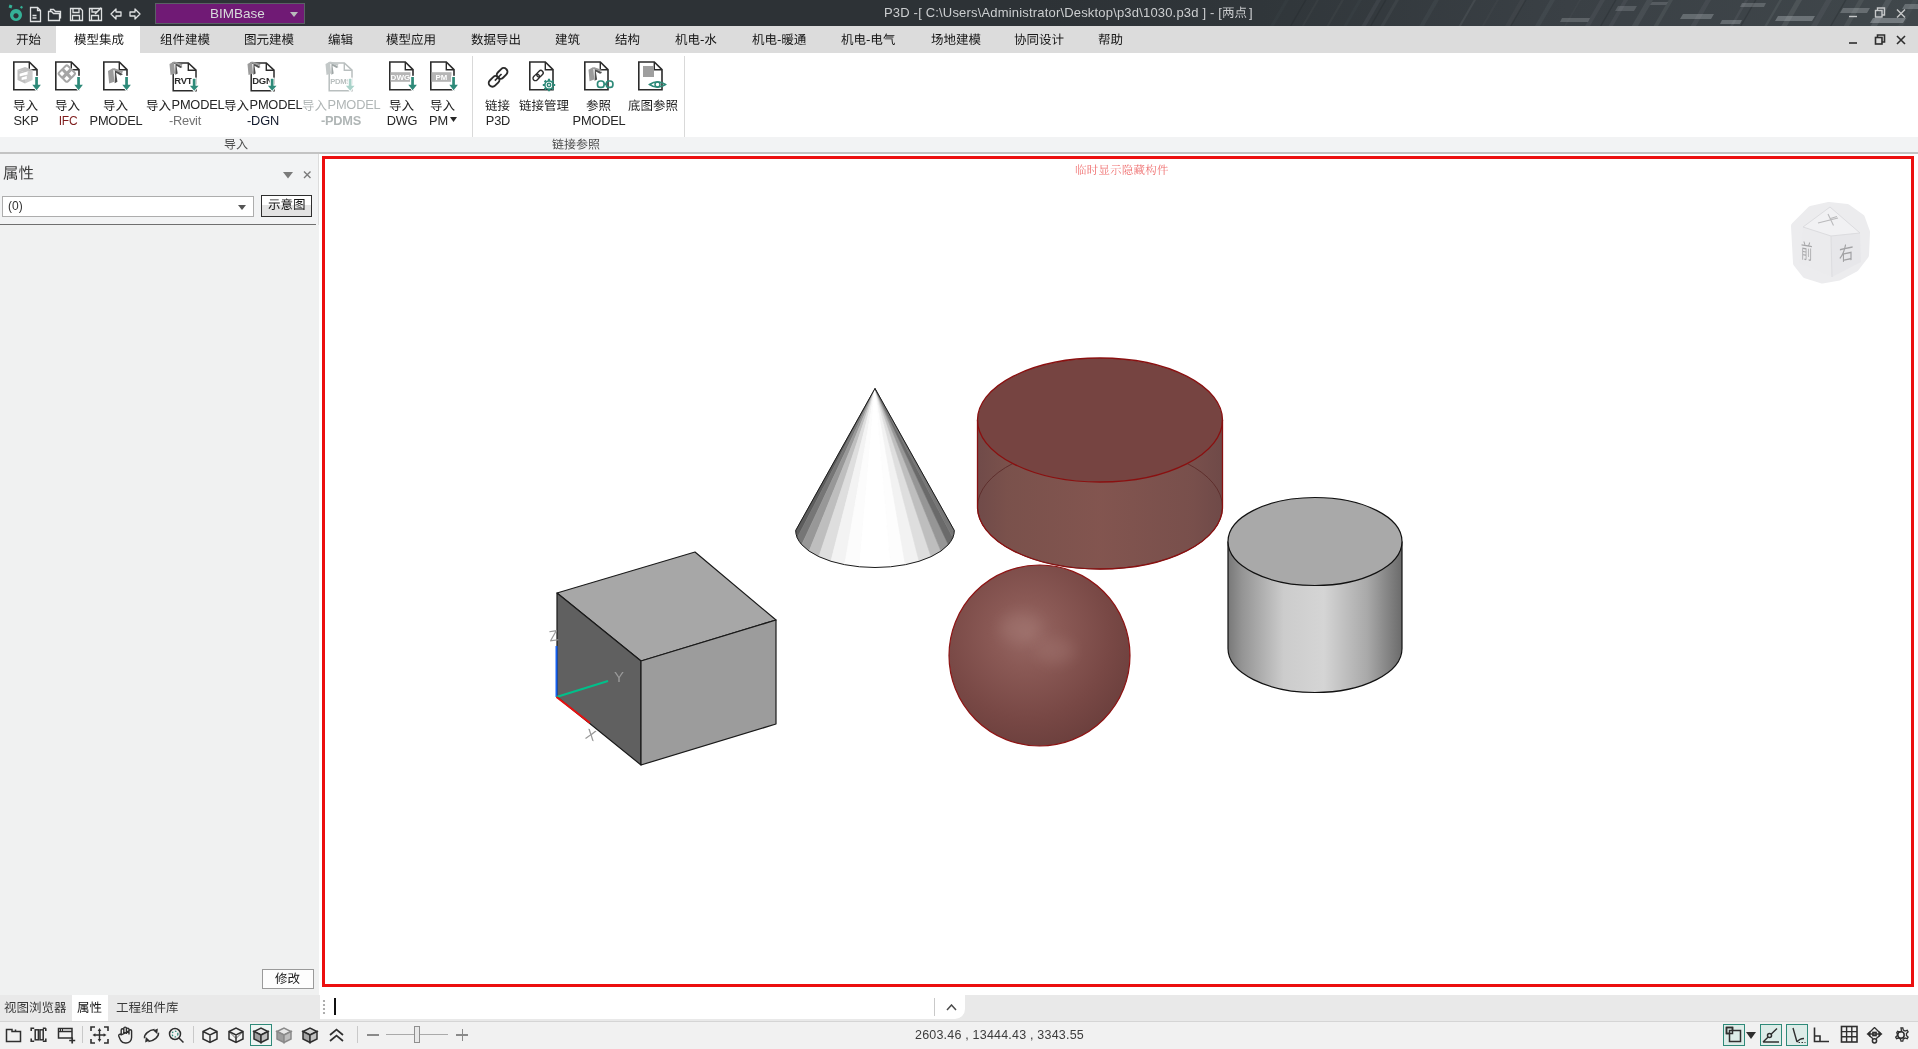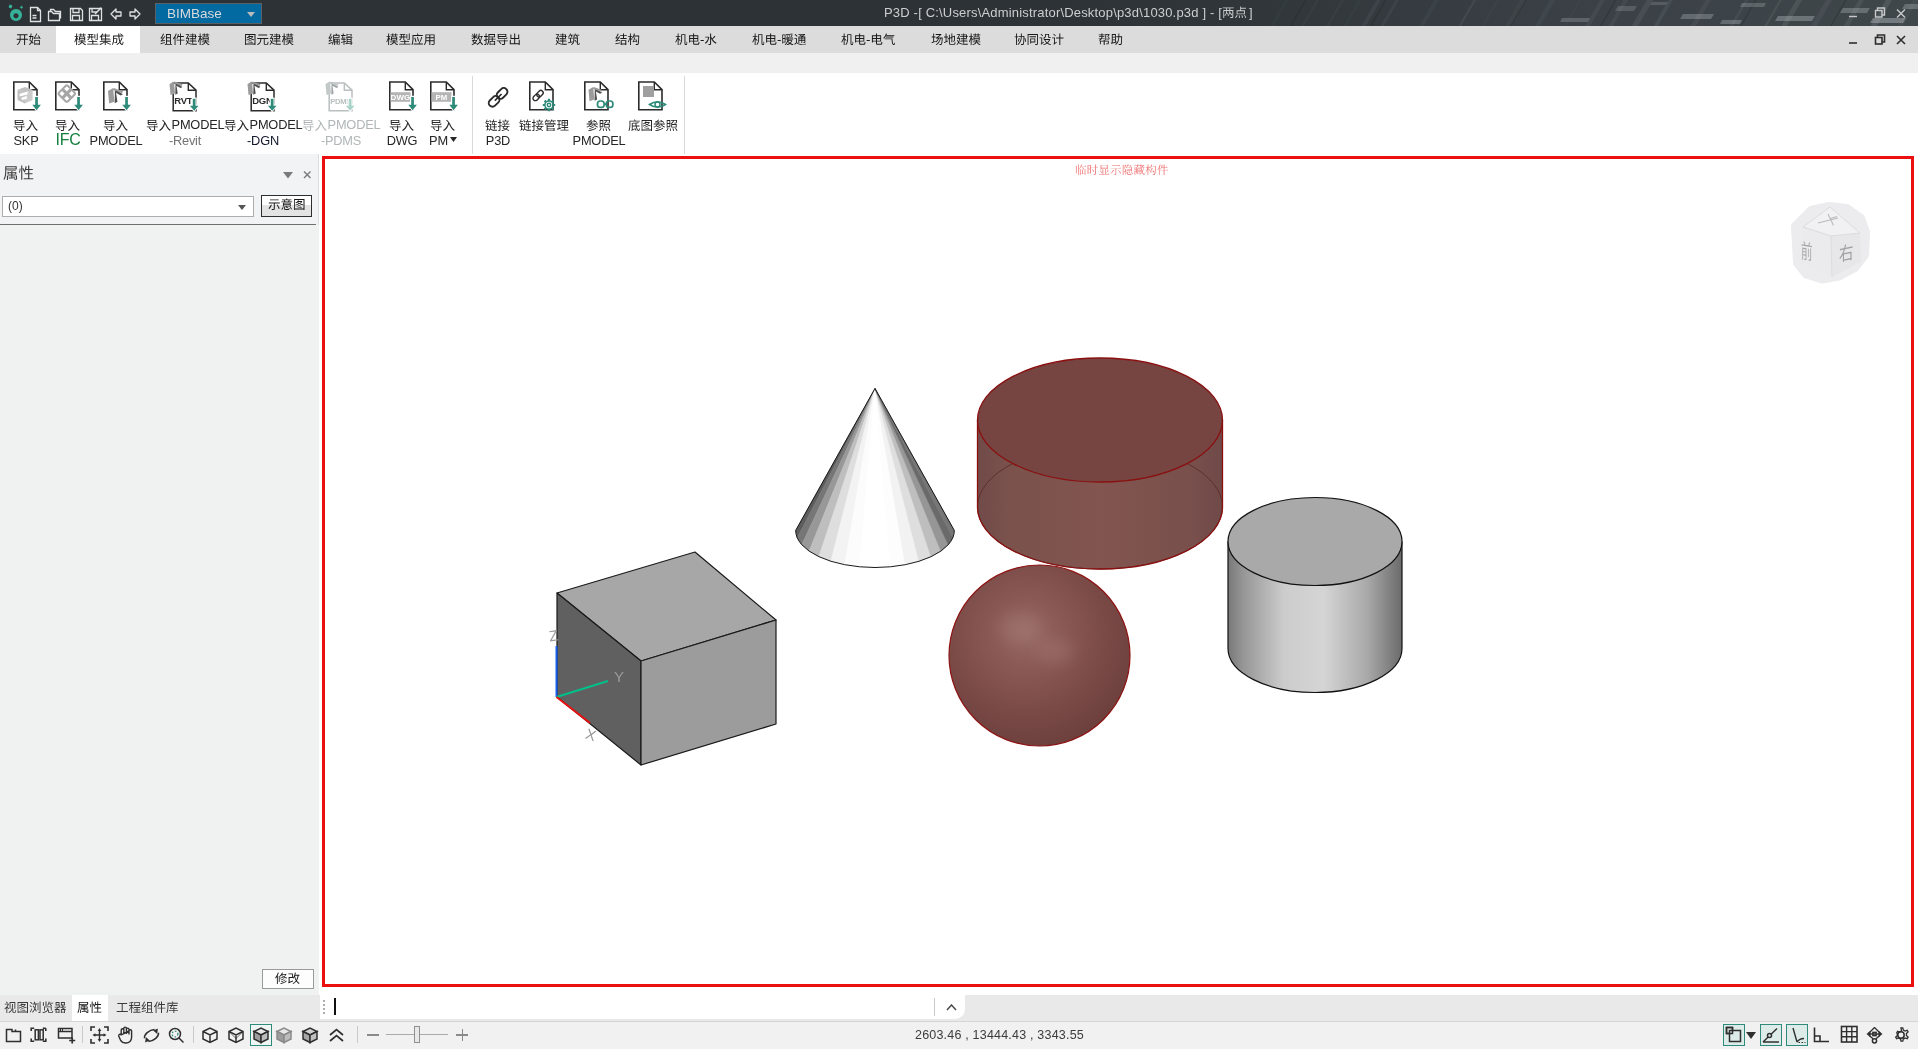--- a/index.html
+++ b/index.html
@@ -81,22 +81,22 @@
       <path d="M2.5 2.5 h12 v12 h-12 z"></path>
       <path d="M4.5 14.5 v-5 h7 v5 M5 2.5 v3.5 h5"></path>
       <path d="M8 8 l6.2 -6.2" stroke-width="1.6"></path>
     </svg>
     <svg class="abs" style="left:107px;top:6px" width="17" height="17" viewBox="0 0 17 17" fill="none" stroke="#dfe1e2" stroke-width="1.3">
       <path d="M9 3 L4 8 l5 5 v-3 h5 v-4 h-5 z" stroke-linejoin="round"></path>
     </svg>
     <svg class="abs" style="left:127px;top:6px" width="17" height="17" viewBox="0 0 17 17" fill="none" stroke="#dfe1e2" stroke-width="1.3">
       <path d="M8 3 L13 8 l-5 5 v-3 h-5 v-4 h5 z" stroke-linejoin="round"></path>
     </svg>
-    <div class="abs" style="left:155px;top:3px;width:105px;height:19px;background:#0369a1;
- border:1px solid #5a6165;color:#d8dadb;font-size:13.5px;line-height:19px;">
+    <div class="abs" style="left:155px;top:3px;width:105px;height:19px;background:#701a75;
+ border:1px solid #5a6165;color:#d8dadb;font-size:13.5px;line-height:19px;padding-left:43px;">
  <span style="padding-left:11px;">BIMBase</span>
  <svg class="abs" style="right:6px;top:8px" width="8" height="5" viewBox="0 0 8 5">
         <path d="M0 0 h8 L4 5 Z" fill="#b9bbbc"></path>
       </svg>
 </div>
     <div class="abs" style="left:884px;top:5px;height:16px;color:#ccced0;font-size:13px;letter-spacing:0.18px;white-space:nowrap;">P3D -[ C:\Users\Administrator\Desktop\p3d\1030.p3d ] - [<svg width="27" height="14" viewBox="0 0 27 14" style="display:inline-block;vertical-align:-2.5px">
         <g transform="translate(0,11)">
           <path d="M1.3 -7.0V1.0H2.2V-6.1H4.2C4.1 -4.6 3.8 -2.8 2.4 -1.4C2.6 -1.3 2.9 -1.0 3.0 -0.8C3.9 -1.7 4.4 -2.7 4.7 -3.8C5.1 -3.2 5.5 -2.7 5.7 -2.3L6.2 -3.0C6.0 -3.5 5.5 -4.2 4.9 -4.8C5.0 -5.3 5.0 -5.7 5.1 -6.1H7.4C7.3 -4.6 7.0 -2.8 5.5 -1.4C5.8 -1.3 6.1 -1.0 6.2 -0.8C7.1 -1.7 7.6 -2.8 7.9 -3.8C8.6 -3.0 9.3 -2.1 9.6 -1.4L10.2 -2.2C9.8 -2.9 8.9 -4.0 8.1 -4.9C8.2 -5.3 8.2 -5.7 8.3 -6.1H10.3V-0.2C10.3 0.0 10.2 0.1 10.0 0.1C9.8 0.1 8.9 0.1 8.0 0.1C8.2 0.3 8.3 0.7 8.4 1.0C9.5 1.0 10.2 1.0 10.7 0.9C11.1 0.7 11.3 0.4 11.3 -0.2V-7.0H8.3V-8.7H11.8V-9.6H0.8V-8.7H4.2V-7.0ZM5.1 -8.7H7.4V-7.0H5.1Z M15.5 -5.8H22.0V-3.6H15.5ZM16.8 -1.6C16.9 -0.8 17.0 0.3 17.0 0.9L18.0 0.8C17.9 0.2 17.8 -0.9 17.6 -1.7ZM19.3 -1.6C19.7 -0.8 20.1 0.2 20.2 0.9L21.1 0.6C21.0 0.0 20.6 -1.0 20.2 -1.8ZM21.9 -1.7C22.5 -0.9 23.2 0.2 23.5 0.9L24.4 0.5C24.1 -0.2 23.4 -1.2 22.7 -2.0ZM14.7 -1.9C14.3 -1.0 13.7 0.0 13.0 0.6L13.9 1.0C14.6 0.3 15.2 -0.7 15.6 -1.7ZM14.6 -6.7V-2.7H22.9V-6.7H19.1V-8.3H23.9V-9.2H19.1V-10.5H18.2V-6.7Z" fill="#ccced0"></path>
         </g>
       </svg>]</div>
@@ -214,21 +214,21 @@
         </g>
       </svg>
     </div>
     <svg class="abs" style="left:1840px;top:0" width="78" height="27" viewBox="0 0 78 27" fill="none" stroke="#2e2e2e" stroke-width="1.6">
 <path d="M9 17 h8"></path>
 <rect x="35.5" y="11.5" width="6.5" height="6.5"></rect>
       <path d="M37.5 11.5 v-2.5 h7 v7 h-2.5"></path>
 <path d="M57 10 l8 8 M65 10 l-8 8"></path>
 </svg>
   </div>
-<div class="abs" style="left:0;top:53px;width:1918px;height:99px;background:#ffffff;border-bottom:2px solid #c3c3c3;margin-top:20px;">
+<div class="abs" style="left:0;top:53px;width:1918px;height:99px;background:#ffffff;border-bottom:2px solid #c3c3c3;">
     <div class="abs" style="left:472px;top:3px;width:1px;height:94px;background:#d9d9d9;"></div>
     <div class="abs" style="left:684px;top:3px;width:1px;height:94px;background:#d9d9d9;"></div>
     <div class="abs" style="left:0;top:84px;width:1918px;height:15px;background:#f2f3f4;"></div>
     <div style="position:absolute;left:224px;top:85px;">
       <svg width="24" height="13" viewBox="0 0 24 13">
         <g transform="translate(0,10.6)">
           <path d="M2.5 -2.2C3.3 -1.6 4.1 -0.6 4.5 -0.0L5.2 -0.6C4.8 -1.2 4.0 -2.0 3.2 -2.7H7.8V-0.1C7.8 0.0 7.7 0.1 7.5 0.1C7.2 0.1 6.4 0.1 5.5 0.1C5.6 0.3 5.8 0.7 5.8 0.9C7.0 0.9 7.7 0.9 8.1 0.8C8.6 0.7 8.7 0.4 8.7 -0.1V-2.7H11.3V-3.5H8.7V-4.4H7.8V-3.5H0.7V-2.7H3.1ZM1.6 -9.2V-6.1C1.6 -5.0 2.2 -4.7 4.2 -4.7C4.6 -4.7 8.5 -4.7 9.0 -4.7C10.5 -4.7 10.9 -5.0 11.1 -6.3C10.8 -6.3 10.4 -6.4 10.2 -6.5C10.1 -5.6 9.9 -5.5 8.9 -5.5C8.1 -5.5 4.8 -5.5 4.1 -5.5C2.8 -5.5 2.6 -5.6 2.6 -6.1V-6.7H9.9V-9.6H1.6ZM2.6 -8.8H9.0V-7.5H2.6Z M15.5 -9.1C16.3 -8.5 16.9 -7.8 17.5 -7.1C16.7 -3.7 15.2 -1.2 12.5 0.2C12.7 0.3 13.2 0.7 13.3 0.9C15.8 -0.5 17.3 -2.7 18.2 -5.9C19.5 -3.5 20.4 -0.7 23.1 0.8C23.2 0.6 23.4 0.1 23.6 -0.2C19.6 -2.6 19.9 -7.1 16.1 -9.8Z" fill="#4f4f4f"></path>
         </g>
       </svg>
     </div>
@@ -393,21 +393,21 @@
         <g transform="translate(0,11.0)">
           <path d="M2.6 -2.3C3.4 -1.6 4.3 -0.7 4.7 -0.0L5.4 -0.6C5.0 -1.2 4.1 -2.1 3.4 -2.8H8.1V-0.1C8.1 0.1 8.0 0.1 7.8 0.1C7.5 0.1 6.6 0.1 5.7 0.1C5.9 0.4 6.0 0.7 6.1 1.0C7.2 1.0 8.0 1.0 8.5 0.8C8.9 0.7 9.1 0.4 9.1 -0.1V-2.8H11.8V-3.6H9.1V-4.6H8.1V-3.6H0.8V-2.8H3.2ZM1.7 -9.6V-6.4C1.7 -5.2 2.3 -4.9 4.4 -4.9C4.8 -4.9 8.9 -4.9 9.4 -4.9C10.9 -4.9 11.4 -5.2 11.5 -6.5C11.2 -6.6 10.9 -6.7 10.6 -6.8C10.5 -5.9 10.3 -5.7 9.3 -5.7C8.4 -5.7 5.0 -5.7 4.3 -5.7C2.9 -5.7 2.7 -5.8 2.7 -6.4V-7.0H10.3V-10.0H1.7ZM2.7 -9.2H9.4V-7.9H2.7Z M16.2 -9.4C17.0 -8.9 17.6 -8.2 18.2 -7.4C17.4 -3.8 15.8 -1.3 13.0 0.2C13.3 0.3 13.7 0.7 13.9 0.9C16.4 -0.6 18.0 -2.9 19.0 -6.1C20.3 -3.6 21.2 -0.7 24.1 0.9C24.1 0.6 24.4 0.1 24.6 -0.2C20.4 -2.7 20.8 -7.4 16.8 -10.2Z" fill="#262626"></path>
         </g>
       </svg></div>
     <div style="position:absolute;left:-64px;top:60px;width:180px;text-align:center;white-space:nowrap;line-height:14px;"><span style="font-size:12.8px;color:#262626;letter-spacing:-0.2px;">SKP</span></div>
     <div style="position:absolute;left:-22px;top:44px;width:180px;text-align:center;white-space:nowrap;line-height:14px;"><svg style="display:inline-block;vertical-align:-2.5px" width="26" height="13" viewBox="0 0 26 13">
         <g transform="translate(0,11.0)">
           <path d="M2.6 -2.3C3.4 -1.6 4.3 -0.7 4.7 -0.0L5.4 -0.6C5.0 -1.2 4.1 -2.1 3.4 -2.8H8.1V-0.1C8.1 0.1 8.0 0.1 7.8 0.1C7.5 0.1 6.6 0.1 5.7 0.1C5.9 0.4 6.0 0.7 6.1 1.0C7.2 1.0 8.0 1.0 8.5 0.8C8.9 0.7 9.1 0.4 9.1 -0.1V-2.8H11.8V-3.6H9.1V-4.6H8.1V-3.6H0.8V-2.8H3.2ZM1.7 -9.6V-6.4C1.7 -5.2 2.3 -4.9 4.4 -4.9C4.8 -4.9 8.9 -4.9 9.4 -4.9C10.9 -4.9 11.4 -5.2 11.5 -6.5C11.2 -6.6 10.9 -6.7 10.6 -6.8C10.5 -5.9 10.3 -5.7 9.3 -5.7C8.4 -5.7 5.0 -5.7 4.3 -5.7C2.9 -5.7 2.7 -5.8 2.7 -6.4V-7.0H10.3V-10.0H1.7ZM2.7 -9.2H9.4V-7.9H2.7Z M16.2 -9.4C17.0 -8.9 17.6 -8.2 18.2 -7.4C17.4 -3.8 15.8 -1.3 13.0 0.2C13.3 0.3 13.7 0.7 13.9 0.9C16.4 -0.6 18.0 -2.9 19.0 -6.1C20.3 -3.6 21.2 -0.7 24.1 0.9C24.1 0.6 24.4 0.1 24.6 -0.2C20.4 -2.7 20.8 -7.4 16.8 -10.2Z" fill="#262626"></path>
         </g>
       </svg></div>
-    <div style="position:absolute;left:-22px;top:60px;width:180px;text-align:center;white-space:nowrap;line-height:14px;"><span style="font-size:16px;color:#15803d;letter-spacing:-0.2px;">IFC</span></div>
+    <div style="position:absolute;left:-22px;top:60px;width:180px;text-align:center;white-space:nowrap;line-height:14px;"><span style="font-size:12px;color:#7f1d1d;letter-spacing:-0.2px;">IFC</span></div>
     <div style="position:absolute;left:26px;top:44px;width:180px;text-align:center;white-space:nowrap;line-height:14px;"><svg style="display:inline-block;vertical-align:-2.5px" width="26" height="13" viewBox="0 0 26 13">
         <g transform="translate(0,11.0)">
           <path d="M2.6 -2.3C3.4 -1.6 4.3 -0.7 4.7 -0.0L5.4 -0.6C5.0 -1.2 4.1 -2.1 3.4 -2.8H8.1V-0.1C8.1 0.1 8.0 0.1 7.8 0.1C7.5 0.1 6.6 0.1 5.7 0.1C5.9 0.4 6.0 0.7 6.1 1.0C7.2 1.0 8.0 1.0 8.5 0.8C8.9 0.7 9.1 0.4 9.1 -0.1V-2.8H11.8V-3.6H9.1V-4.6H8.1V-3.6H0.8V-2.8H3.2ZM1.7 -9.6V-6.4C1.7 -5.2 2.3 -4.9 4.4 -4.9C4.8 -4.9 8.9 -4.9 9.4 -4.9C10.9 -4.9 11.4 -5.2 11.5 -6.5C11.2 -6.6 10.9 -6.7 10.6 -6.8C10.5 -5.9 10.3 -5.7 9.3 -5.7C8.4 -5.7 5.0 -5.7 4.3 -5.7C2.9 -5.7 2.7 -5.8 2.7 -6.4V-7.0H10.3V-10.0H1.7ZM2.7 -9.2H9.4V-7.9H2.7Z M16.2 -9.4C17.0 -8.9 17.6 -8.2 18.2 -7.4C17.4 -3.8 15.8 -1.3 13.0 0.2C13.3 0.3 13.7 0.7 13.9 0.9C16.4 -0.6 18.0 -2.9 19.0 -6.1C20.3 -3.6 21.2 -0.7 24.1 0.9C24.1 0.6 24.4 0.1 24.6 -0.2C20.4 -2.7 20.8 -7.4 16.8 -10.2Z" fill="#262626"></path>
         </g>
       </svg></div>
     <div style="position:absolute;left:26px;top:60px;width:180px;text-align:center;white-space:nowrap;line-height:14px;"><span style="font-size:12.8px;color:#262626;letter-spacing:-0.2px;">PMODEL</span></div>
     <div style="position:absolute;left:95px;top:44px;width:180px;text-align:center;white-space:nowrap;line-height:14px;"><svg style="display:inline-block;vertical-align:-2.5px" width="26" height="13" viewBox="0 0 26 13">
         <g transform="translate(0,11.0)">
           <path d="M2.6 -2.3C3.4 -1.6 4.3 -0.7 4.7 -0.0L5.4 -0.6C5.0 -1.2 4.1 -2.1 3.4 -2.8H8.1V-0.1C8.1 0.1 8.0 0.1 7.8 0.1C7.5 0.1 6.6 0.1 5.7 0.1C5.9 0.4 6.0 0.7 6.1 1.0C7.2 1.0 8.0 1.0 8.5 0.8C8.9 0.7 9.1 0.4 9.1 -0.1V-2.8H11.8V-3.6H9.1V-4.6H8.1V-3.6H0.8V-2.8H3.2ZM1.7 -9.6V-6.4C1.7 -5.2 2.3 -4.9 4.4 -4.9C4.8 -4.9 8.9 -4.9 9.4 -4.9C10.9 -4.9 11.4 -5.2 11.5 -6.5C11.2 -6.6 10.9 -6.7 10.6 -6.8C10.5 -5.9 10.3 -5.7 9.3 -5.7C8.4 -5.7 5.0 -5.7 4.3 -5.7C2.9 -5.7 2.7 -5.8 2.7 -6.4V-7.0H10.3V-10.0H1.7ZM2.7 -9.2H9.4V-7.9H2.7Z M16.2 -9.4C17.0 -8.9 17.6 -8.2 18.2 -7.4C17.4 -3.8 15.8 -1.3 13.0 0.2C13.3 0.3 13.7 0.7 13.9 0.9C16.4 -0.6 18.0 -2.9 19.0 -6.1C20.3 -3.6 21.2 -0.7 24.1 0.9C24.1 0.6 24.4 0.1 24.6 -0.2C20.4 -2.7 20.8 -7.4 16.8 -10.2Z" fill="#262626"></path>
         </g>
@@ -417,21 +417,21 @@
         <g transform="translate(0,11.0)">
           <path d="M2.6 -2.3C3.4 -1.6 4.3 -0.7 4.7 -0.0L5.4 -0.6C5.0 -1.2 4.1 -2.1 3.4 -2.8H8.1V-0.1C8.1 0.1 8.0 0.1 7.8 0.1C7.5 0.1 6.6 0.1 5.7 0.1C5.9 0.4 6.0 0.7 6.1 1.0C7.2 1.0 8.0 1.0 8.5 0.8C8.9 0.7 9.1 0.4 9.1 -0.1V-2.8H11.8V-3.6H9.1V-4.6H8.1V-3.6H0.8V-2.8H3.2ZM1.7 -9.6V-6.4C1.7 -5.2 2.3 -4.9 4.4 -4.9C4.8 -4.9 8.9 -4.9 9.4 -4.9C10.9 -4.9 11.4 -5.2 11.5 -6.5C11.2 -6.6 10.9 -6.7 10.6 -6.8C10.5 -5.9 10.3 -5.7 9.3 -5.7C8.4 -5.7 5.0 -5.7 4.3 -5.7C2.9 -5.7 2.7 -5.8 2.7 -6.4V-7.0H10.3V-10.0H1.7ZM2.7 -9.2H9.4V-7.9H2.7Z M16.2 -9.4C17.0 -8.9 17.6 -8.2 18.2 -7.4C17.4 -3.8 15.8 -1.3 13.0 0.2C13.3 0.3 13.7 0.7 13.9 0.9C16.4 -0.6 18.0 -2.9 19.0 -6.1C20.3 -3.6 21.2 -0.7 24.1 0.9C24.1 0.6 24.4 0.1 24.6 -0.2C20.4 -2.7 20.8 -7.4 16.8 -10.2Z" fill="#262626"></path>
         </g>
       </svg><span style="font-size:12.8px;color:#262626;letter-spacing:-0.2px;">PMODEL</span></div>
     <div style="position:absolute;left:173px;top:60px;width:180px;text-align:center;white-space:nowrap;line-height:14px;"><span style="font-size:12.8px;color:#0f172a;letter-spacing:-0.2px;">-DGN</span></div>
     <div style="position:absolute;left:251px;top:44px;width:180px;text-align:center;white-space:nowrap;line-height:14px;"><svg style="display:inline-block;vertical-align:-2.5px" width="26" height="13" viewBox="0 0 26 13">
         <g transform="translate(0,11.0)">
           <path d="M2.6 -2.3C3.4 -1.6 4.3 -0.7 4.7 -0.0L5.4 -0.6C5.0 -1.2 4.1 -2.1 3.4 -2.8H8.1V-0.1C8.1 0.1 8.0 0.1 7.8 0.1C7.5 0.1 6.6 0.1 5.7 0.1C5.9 0.4 6.0 0.7 6.1 1.0C7.2 1.0 8.0 1.0 8.5 0.8C8.9 0.7 9.1 0.4 9.1 -0.1V-2.8H11.8V-3.6H9.1V-4.6H8.1V-3.6H0.8V-2.8H3.2ZM1.7 -9.6V-6.4C1.7 -5.2 2.3 -4.9 4.4 -4.9C4.8 -4.9 8.9 -4.9 9.4 -4.9C10.9 -4.9 11.4 -5.2 11.5 -6.5C11.2 -6.6 10.9 -6.7 10.6 -6.8C10.5 -5.9 10.3 -5.7 9.3 -5.7C8.4 -5.7 5.0 -5.7 4.3 -5.7C2.9 -5.7 2.7 -5.8 2.7 -6.4V-7.0H10.3V-10.0H1.7ZM2.7 -9.2H9.4V-7.9H2.7Z M16.2 -9.4C17.0 -8.9 17.6 -8.2 18.2 -7.4C17.4 -3.8 15.8 -1.3 13.0 0.2C13.3 0.3 13.7 0.7 13.9 0.9C16.4 -0.6 18.0 -2.9 19.0 -6.1C20.3 -3.6 21.2 -0.7 24.1 0.9C24.1 0.6 24.4 0.1 24.6 -0.2C20.4 -2.7 20.8 -7.4 16.8 -10.2Z" fill="#b0b6b6"></path>
         </g>
       </svg><span style="font-size:12.8px;color:#b0b6b6;letter-spacing:-0.2px;">PMODEL</span></div>
-    <div style="position:absolute;left:251px;top:60px;width:180px;text-align:center;white-space:nowrap;line-height:14px;"><span style="font-size:12.8px;color:#b0b6b6;letter-spacing:-0.2px;">-PDMS</span></div>
+    <div style="position:absolute;left:251px;top:60px;width:180px;text-align:center;white-space:nowrap;line-height:14px;"><span style="font-size:12.8px;color:#b0b6b6;letter-spacing:-0.2px;font-weight:bold;">-PDMS</span></div>
     <div style="position:absolute;left:312px;top:44px;width:180px;text-align:center;white-space:nowrap;line-height:14px;"><svg style="display:inline-block;vertical-align:-2.5px" width="26" height="13" viewBox="0 0 26 13">
         <g transform="translate(0,11.0)">
           <path d="M2.6 -2.3C3.4 -1.6 4.3 -0.7 4.7 -0.0L5.4 -0.6C5.0 -1.2 4.1 -2.1 3.4 -2.8H8.1V-0.1C8.1 0.1 8.0 0.1 7.8 0.1C7.5 0.1 6.6 0.1 5.7 0.1C5.9 0.4 6.0 0.7 6.1 1.0C7.2 1.0 8.0 1.0 8.5 0.8C8.9 0.7 9.1 0.4 9.1 -0.1V-2.8H11.8V-3.6H9.1V-4.6H8.1V-3.6H0.8V-2.8H3.2ZM1.7 -9.6V-6.4C1.7 -5.2 2.3 -4.9 4.4 -4.9C4.8 -4.9 8.9 -4.9 9.4 -4.9C10.9 -4.9 11.4 -5.2 11.5 -6.5C11.2 -6.6 10.9 -6.7 10.6 -6.8C10.5 -5.9 10.3 -5.7 9.3 -5.7C8.4 -5.7 5.0 -5.7 4.3 -5.7C2.9 -5.7 2.7 -5.8 2.7 -6.4V-7.0H10.3V-10.0H1.7ZM2.7 -9.2H9.4V-7.9H2.7Z M16.2 -9.4C17.0 -8.9 17.6 -8.2 18.2 -7.4C17.4 -3.8 15.8 -1.3 13.0 0.2C13.3 0.3 13.7 0.7 13.9 0.9C16.4 -0.6 18.0 -2.9 19.0 -6.1C20.3 -3.6 21.2 -0.7 24.1 0.9C24.1 0.6 24.4 0.1 24.6 -0.2C20.4 -2.7 20.8 -7.4 16.8 -10.2Z" fill="#262626"></path>
         </g>
       </svg></div>
     <div style="position:absolute;left:312px;top:60px;width:180px;text-align:center;white-space:nowrap;line-height:14px;"><span style="font-size:12.8px;color:#262626;letter-spacing:-0.2px;">DWG</span></div>
     <div style="position:absolute;left:353px;top:44px;width:180px;text-align:center;white-space:nowrap;line-height:14px;"><svg style="display:inline-block;vertical-align:-2.5px" width="26" height="13" viewBox="0 0 26 13">
         <g transform="translate(0,11.0)">
           <path d="M2.6 -2.3C3.4 -1.6 4.3 -0.7 4.7 -0.0L5.4 -0.6C5.0 -1.2 4.1 -2.1 3.4 -2.8H8.1V-0.1C8.1 0.1 8.0 0.1 7.8 0.1C7.5 0.1 6.6 0.1 5.7 0.1C5.9 0.4 6.0 0.7 6.1 1.0C7.2 1.0 8.0 1.0 8.5 0.8C8.9 0.7 9.1 0.4 9.1 -0.1V-2.8H11.8V-3.6H9.1V-4.6H8.1V-3.6H0.8V-2.8H3.2ZM1.7 -9.6V-6.4C1.7 -5.2 2.3 -4.9 4.4 -4.9C4.8 -4.9 8.9 -4.9 9.4 -4.9C10.9 -4.9 11.4 -5.2 11.5 -6.5C11.2 -6.6 10.9 -6.7 10.6 -6.8C10.5 -5.9 10.3 -5.7 9.3 -5.7C8.4 -5.7 5.0 -5.7 4.3 -5.7C2.9 -5.7 2.7 -5.8 2.7 -6.4V-7.0H10.3V-10.0H1.7ZM2.7 -9.2H9.4V-7.9H2.7Z M16.2 -9.4C17.0 -8.9 17.6 -8.2 18.2 -7.4C17.4 -3.8 15.8 -1.3 13.0 0.2C13.3 0.3 13.7 0.7 13.9 0.9C16.4 -0.6 18.0 -2.9 19.0 -6.1C20.3 -3.6 21.2 -0.7 24.1 0.9C24.1 0.6 24.4 0.1 24.6 -0.2C20.4 -2.7 20.8 -7.4 16.8 -10.2Z" fill="#262626"></path>
         </g>

